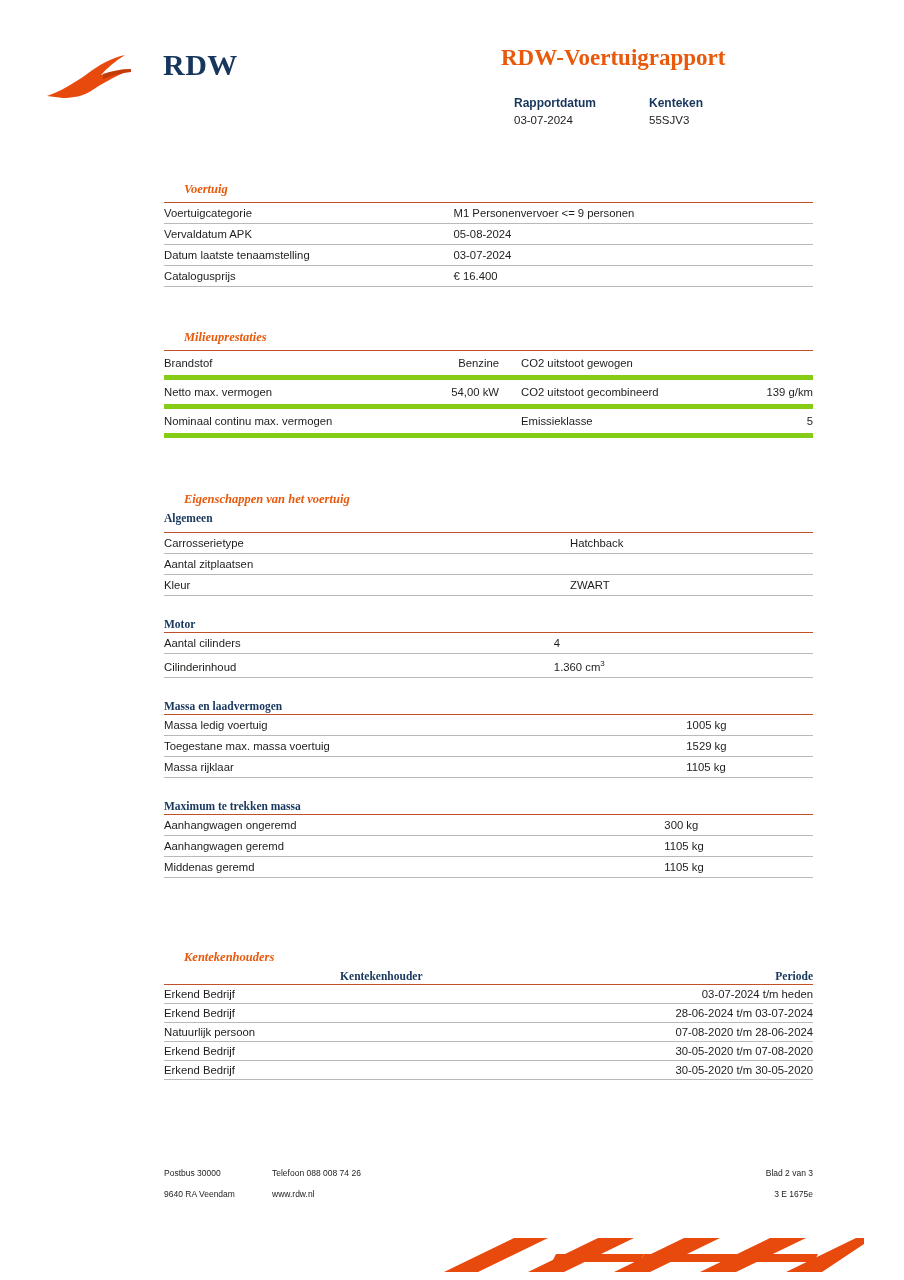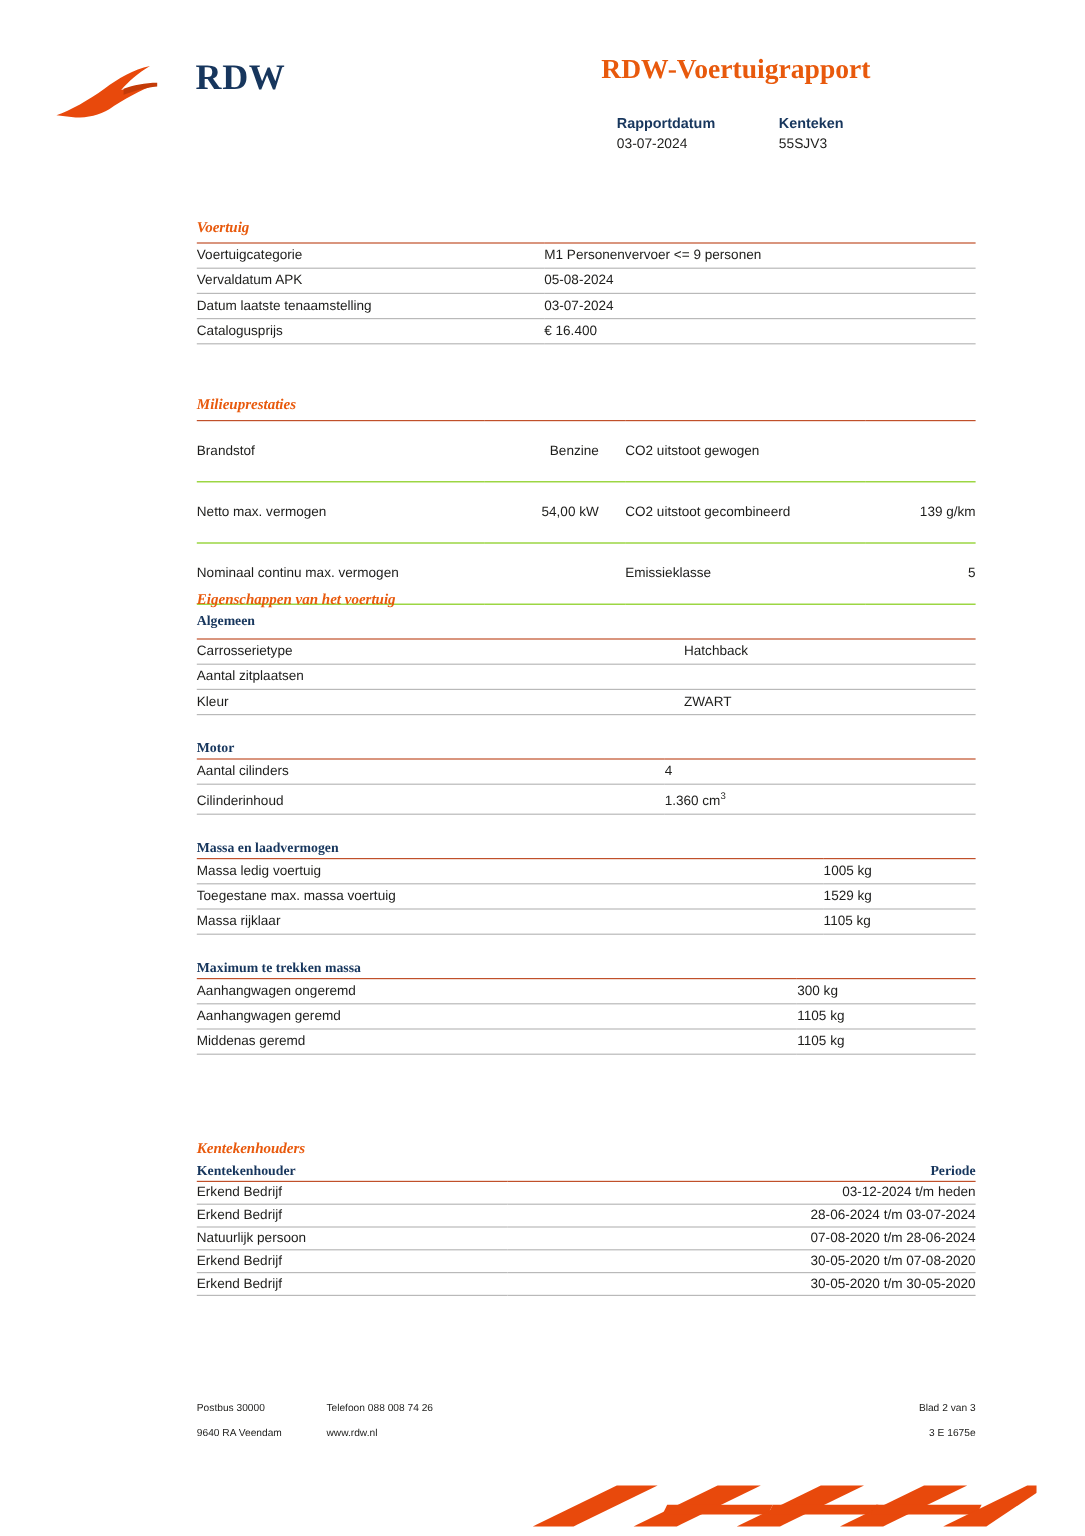--- a/index.html
+++ b/index.html
@@ -91,20 +91,21 @@
     left: 164px;
     width: 649px;
   }
   .sec-title {
     font-family: "Liberation Serif", serif;
     font-weight: bold;
     font-style: italic;
     font-size: 12.5px;
     color: #e8590c;
     margin-bottom: 5px;
+    margin-left: 20px;
   }
   .sub-title {
     font-family: "Liberation Serif", serif;
     font-weight: bold;
     font-size: 11.5px;
     color: #17365d;
     margin: 0 0 2px 0;
   }
   table.kv {
     width: 100%;
@@ -118,39 +119,39 @@
     line-height: 14px;
   }
   table.kv tr:first-child td {
     border-top: 1px solid #c0502a;
   }
   .val { }
 
   
   table.kv4 { width: 100%; border-collapse: collapse; font-size: 11.3px; }
   table.kv4 td {
-    padding: 18px 0;
-    border-bottom: 1px solid #84cc16;
+    padding: 5px 0;
+    border-bottom: 5px solid #84cc16;
     vertical-align: bottom;
     line-height: 14px;
   }
   table.kv4 tr:first-child td { border-top: 1px solid #c0502a; }
   .c1 { width: 240px; }
   .c2 { width: 95px; text-align: right; padding-right: 22px !important; }
   .c3 { width: 200px; }
   .c4 { text-align: right; }
 
   
   table.holders { width: 100%; border-collapse: collapse; font-size: 11.3px; }
   table.holders th {
     font-family: "Liberation Serif", serif;
     font-weight: bold;
     font-size: 11.5px;
     color: #17365d;
-    text-align: left;
+    text-align: right;
     padding: 0 0 2px 0;
     border-bottom: 1px solid #c0502a;
   }
   table.holders th.right { text-align: right; }
   table.holders td {
     padding: 2px 0;
     border-bottom: 1px solid #b9b9b9;
     line-height: 14px;
   }
   table.holders td.right { text-align: right; }
@@ -337,21 +338,21 @@
     <table class="holders">
       <thead>
         <tr>
           <th>Kentekenhouder</th>
           <th class="right">Periode</th>
         </tr>
       </thead>
       <tbody>
         <tr>
           <td>Erkend Bedrijf</td>
-          <td class="right">03-12-2024 t/m heden</td>
+          <td class="right">03-07-2024 t/m heden</td>
         </tr>
         <tr>
           <td>Erkend Bedrijf</td>
           <td class="right">28-06-2024 t/m 03-07-2024</td>
         </tr>
         <tr>
           <td>Natuurlijk persoon</td>
           <td class="right">07-08-2020 t/m 28-06-2024</td>
         </tr>
         <tr>

